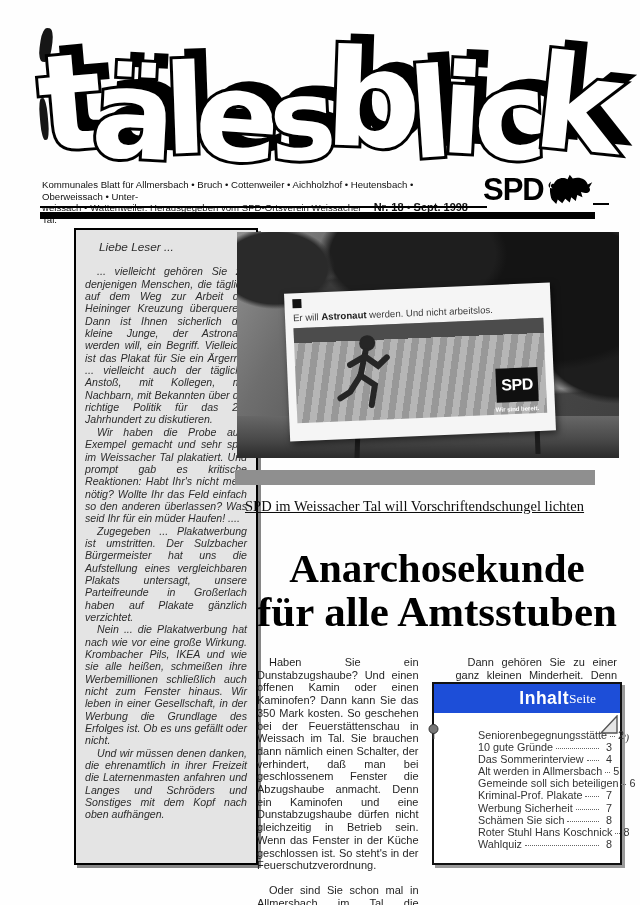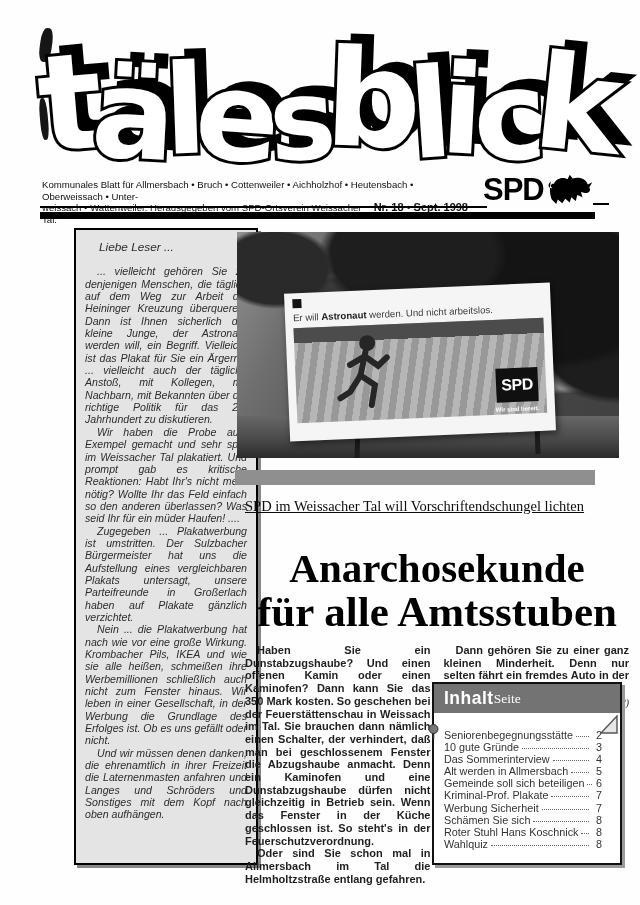--- a/index.html
+++ b/index.html
@@ -84,34 +84,34 @@
 
   
   .article{position:absolute;left:245px;top:498px;width:384px;}
   .kicker{font-family:"Liberation Serif",serif;font-size:14.5px;color:#0d0d0d;
        text-decoration:underline;margin:0 0 2px 0;}
   .headline{font-family:"Liberation Serif",serif;font-weight:bold;text-align:center;color:#000;margin:0;}
   .headline .l1{display:block;font-size:41px;line-height:42px;margin-top:32px;}
   .headline .l2{display:block;font-size:43px;line-height:46px;}
   .cols{display:flex;gap:13px;margin-top:9px;}
   .col{width:186px;font-size:11px;line-height:12.7px;text-align:justify;color:#1f1f1f;}
-  .col p{margin:0;text-indent:12px;font-weight:bold;}
+  .col p{margin:12px;text-indent:12px;}
   .continuation{font-family:"Liberation Serif",serif;font-style:italic;font-size:9.5px;
        text-align:right;margin-top:2px;color:#111;}
 
   
   .toc{position:absolute;left:432px;top:682px;width:190px;height:183px;box-sizing:border-box;
        background:#fff;border:2px solid #111;box-shadow:3px 3px 0 #9a9a9a;}
-  .toc-head{height:29px;background:#737373;color:#fff;display:flex;justify-content:flex-start;
+  .toc-head{height:29px;background:#1d4ed8;color:#fff;display:flex;justify-content:flex-end;
        align-items:center;padding:0 24px 0 10px;}
   .toc-title{font-weight:bold;font-size:17.5px;letter-spacing:.5px;}
   .toc-page-label{font-family:"Liberation Serif",serif;font-size:13.5px;}
   .toc-fold{position:absolute;top:31px;right:1px;width:22px;height:22px;}
   .toc-pin{position:absolute;left:-7px;top:40px;width:13px;height:16px;}
-  .toc-list{padding:16px 18px 0 10px;font-size:10.8px;color:#333;}
+  .toc-list{padding:16px 8px 0 10px;font-size:10.8px;color:#333;margin-left:34px;}
   .toc-row{display:flex;align-items:baseline;line-height:12.1px;}
   .toc-label{white-space:nowrap;}
   .toc-dots{flex:1;border-bottom:1.5px dotted #666;margin:0 3px;min-width:5px;
        transform:translateY(-2px);}
   .toc-num{width:10px;text-align:right;}
 </style>
 </head>
 <body>
 
 <div id="page">

